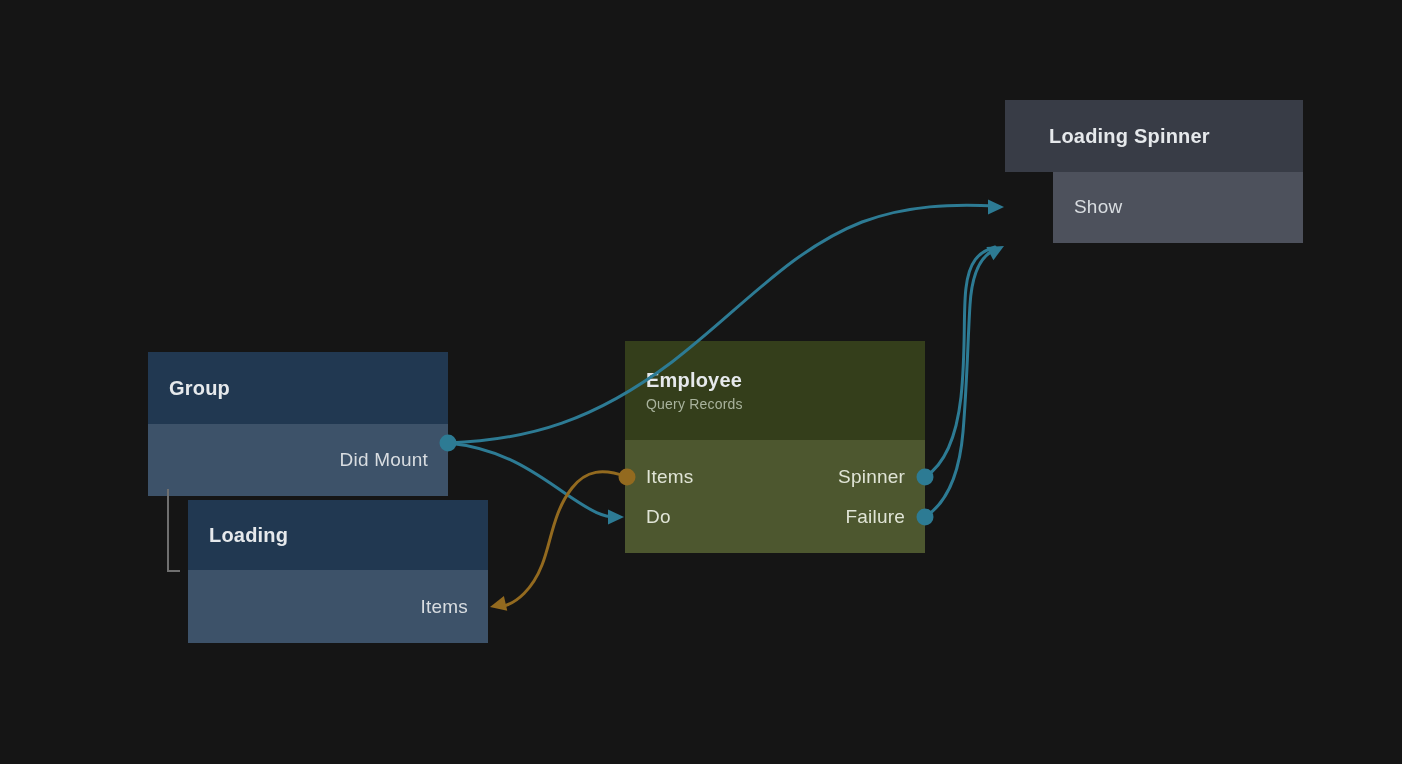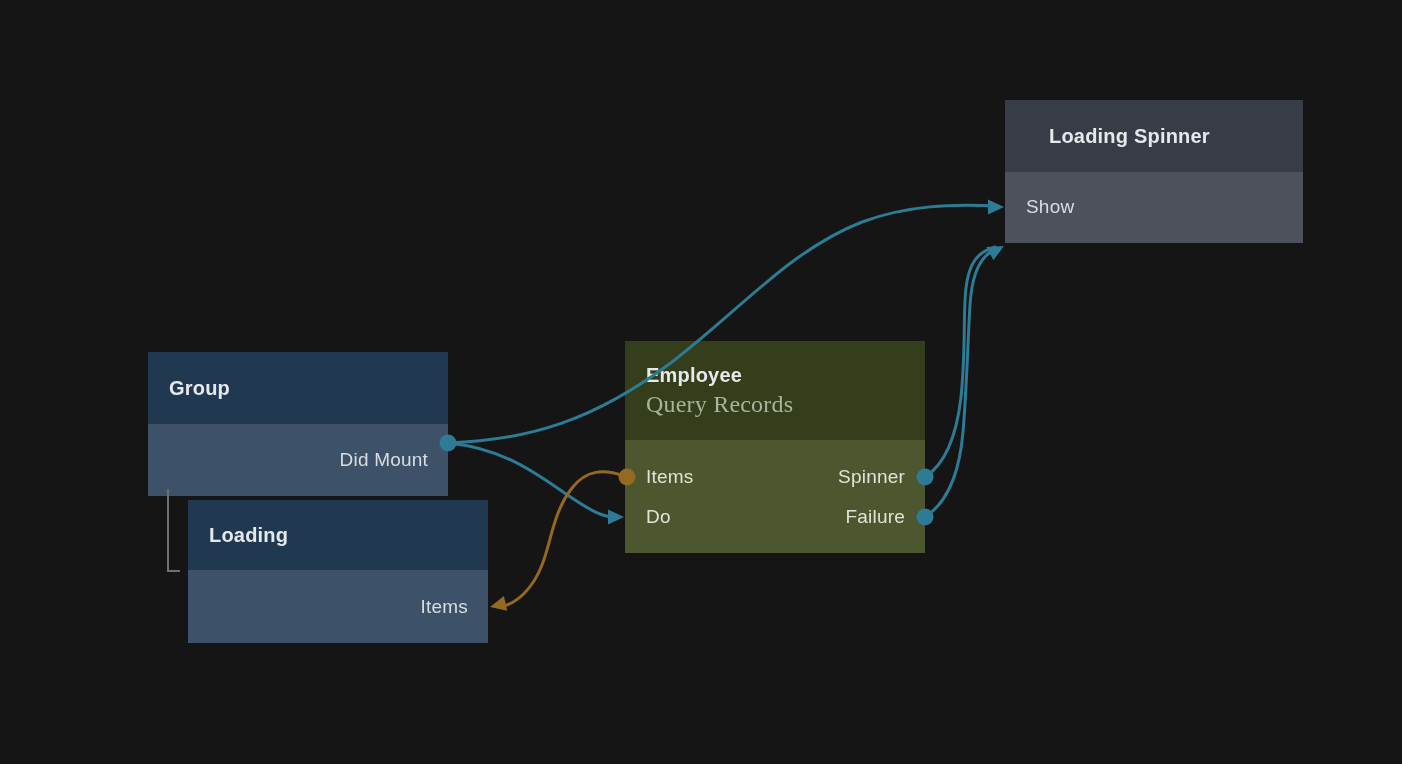--- a/index.html
+++ b/index.html
@@ -12,21 +12,21 @@
   }
   .node{position:absolute;z-index:1;}
   .node-header{
     display:flex;flex-direction:column;justify-content:center;
     padding:0 21px;
   }
   .node-title{
     font-size:20px;font-weight:600;color:#e6e9ec;letter-spacing:.2px;
   }
   .node-subtitle{
-    font-size:24px;font-weight:400;color:#a9b39d;letter-spacing:.2px;margin-top:4px;font-family:Liberation Serif, serif;
+    font-size:14px;font-weight:400;color:#a9b39d;letter-spacing:.2px;margin-top:4px;
   }
   .node-body{position:relative;}
   .port-row{
     height:40px;display:flex;align-items:center;
     padding:0 20px 0 21px;
     font-size:19px;color:#d9dde1;letter-spacing:.2px;
   }
   .row-right{justify-content:flex-end;}
   .row-split{justify-content:space-between;}
   .tall-row{height:72px;padding-left:36px;}
@@ -77,21 +77,21 @@
         <span class="green-label">Do</span>
         <span class="green-label">Failure</span>
       </div>
     </div>
   </div>
 
   <div class="node" style="left:1005px;top:100px;width:298px;">
     <div class="node-header" style="height: 72px; background-color: rgb(56, 60, 70); padding-left: 44px;">
       <span class="node-title">Loading Spinner</span>
     </div>
-    <div class="node-body" style="padding: 15px 0px 16px; background-color: rgb(77, 81, 92);">
+    <div class="node-body" style="padding: 15px 0px 16px; background-color: rgb(77, 81, 92); margin-left: 48px;">
       <div class="port-row">
         <span>Show</span>
       </div>
     </div>
   </div>
 
   <svg id="wires" width="1402" height="764" viewBox="0 0 1402 764">
 
     <path d="M168 489 L168 571 L180 571" fill="none" stroke-width="2" stroke="#6f6f6f"></path>
 

